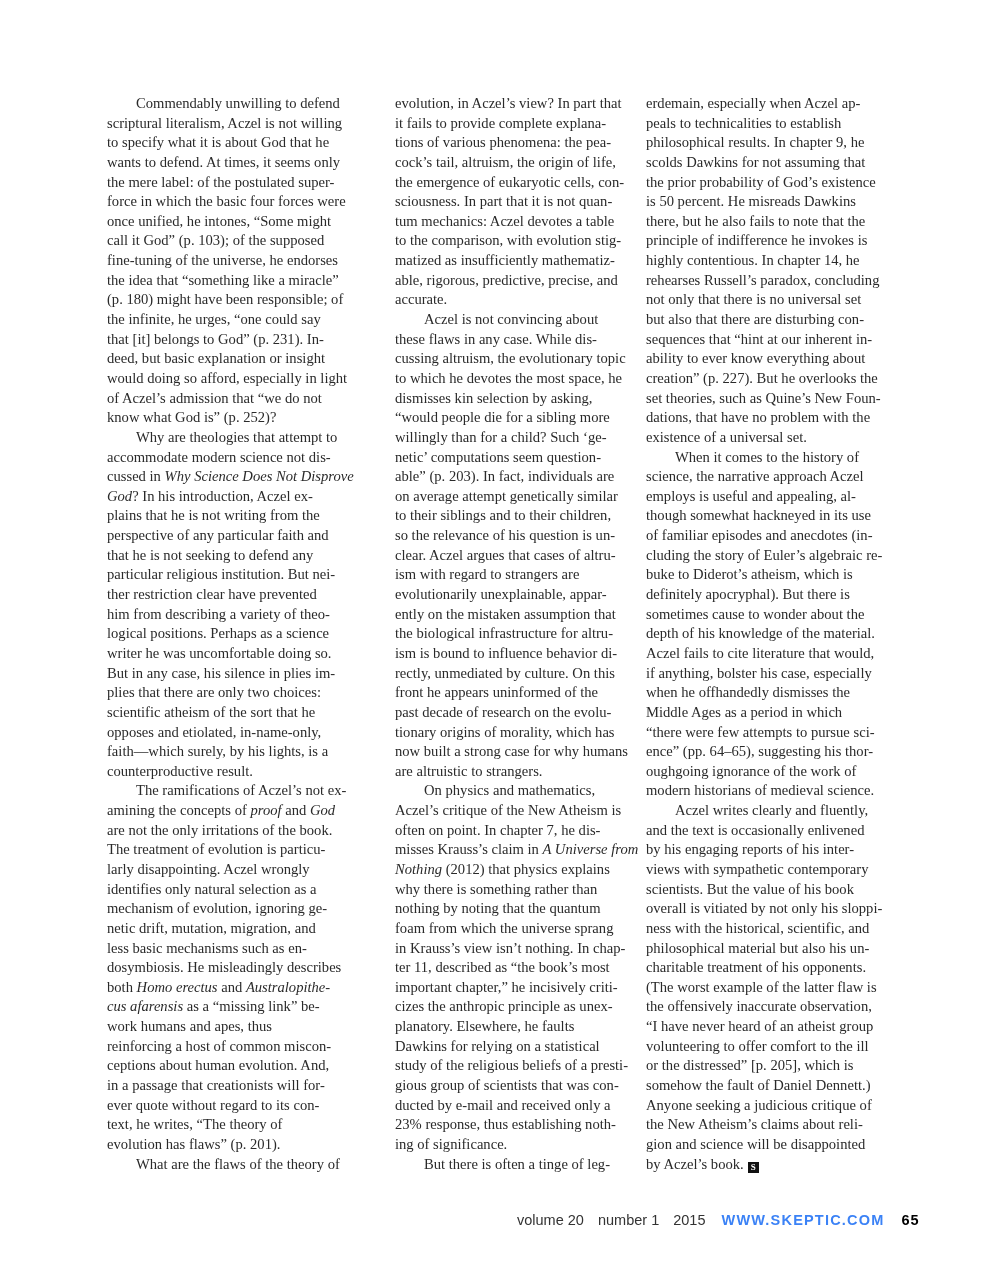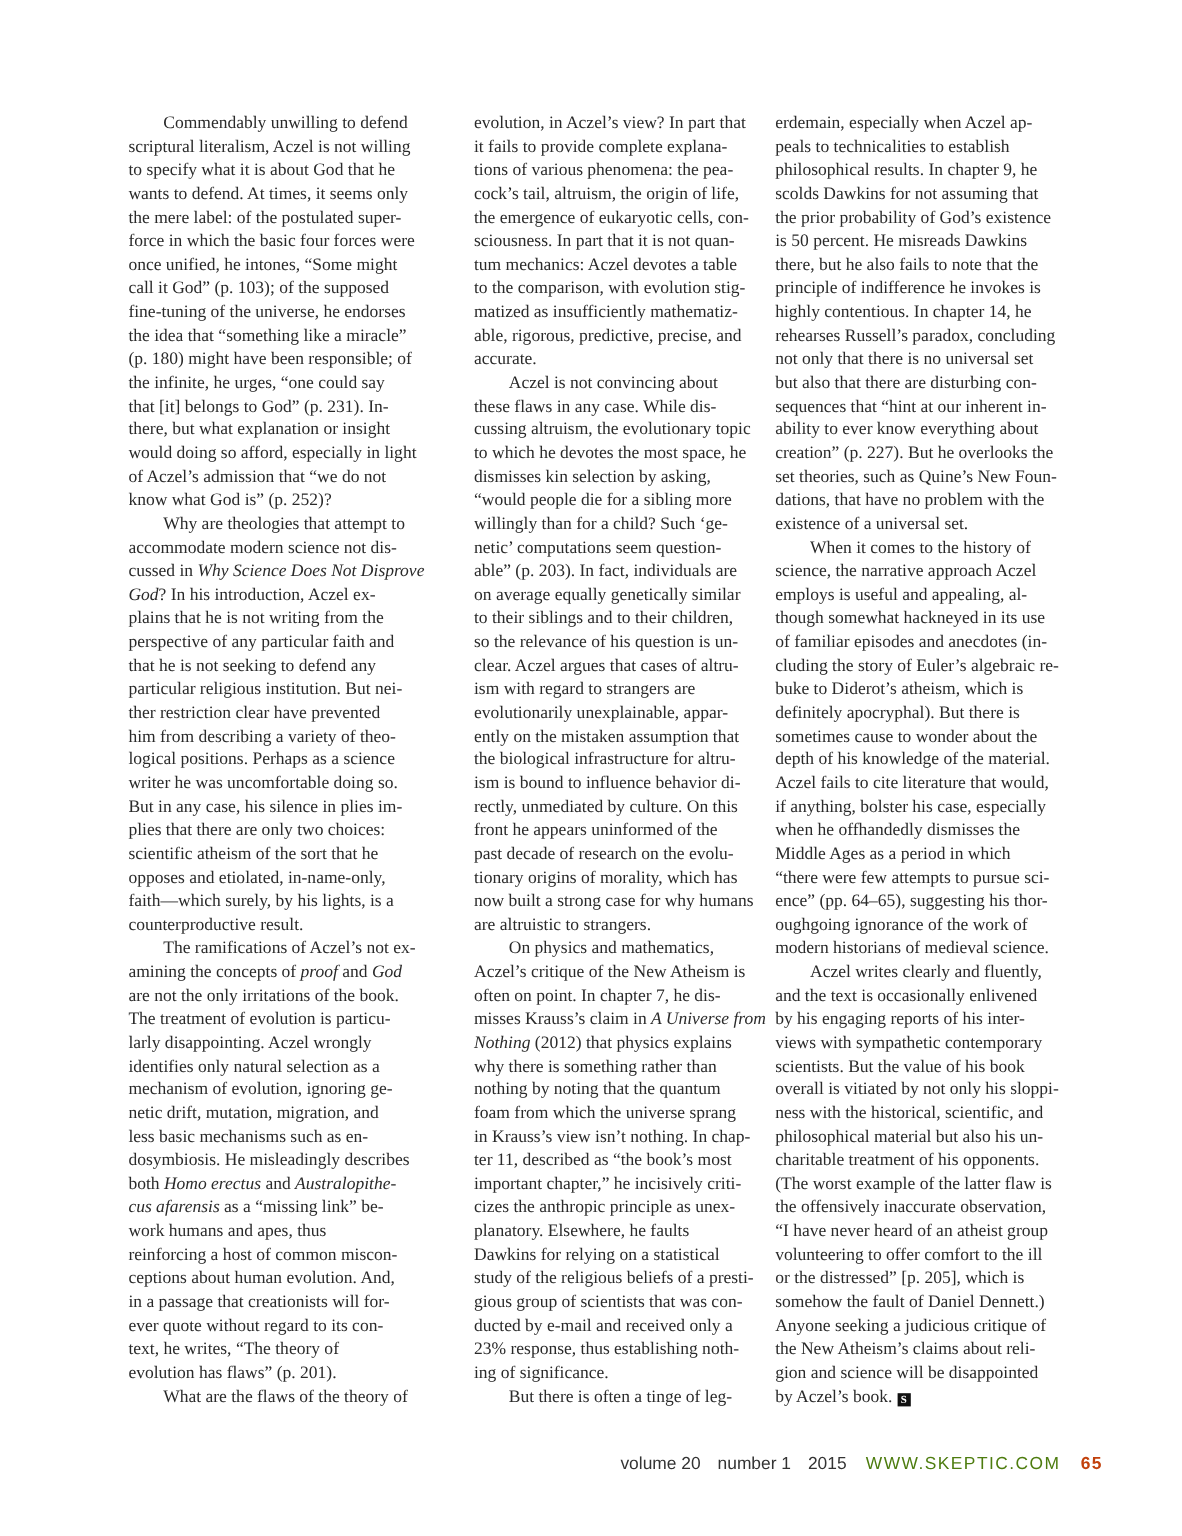--- a/index.html
+++ b/index.html
@@ -20,42 +20,42 @@
     display: inline-block; width: 11px; height: 11px; background: #111; color: #fff;
     font-family: "Liberation Serif", serif; font-weight: bold; font-size: 9px; line-height: 11px;
     text-align: center; vertical-align: -1px; margin-left: 4px;
   }
   .footer {
     position: absolute; left: 517px; top: 1212px; height: 18px;
     font-family: "Liberation Sans", "DejaVu Sans", sans-serif; font-size: 14.5px; color: #333;
     white-space: nowrap; display: flex; align-items: baseline;
   }
   .footer .meta span { margin-right: 10px; }
-  .footer .site { font-weight: normal; letter-spacing: 1.2px; color: #4d7c0f; margin-left: 6px; }
-  .footer .pgnum { font-weight: bold; color: #c2410c; margin-left: 17px; letter-spacing: 1px; }
+  .footer .site { font-weight: bold; letter-spacing: 1.2px; color: #3b82f6; margin-left: 6px; }
+  .footer .pgnum { font-weight: bold; color: #000000; margin-left: 17px; letter-spacing: 1px; }
 </style>
 </head>
 <body>
 
 <div class="page">
   <div class="col col-1">
       <span class="line indent"><span>Commendably unwilling to defend</span></span>
       <span class="line"><span>scriptural literalism, Aczel is not willing</span></span>
       <span class="line"><span>to specify what it is about God that he</span></span>
       <span class="line"><span>wants to defend. At times, it seems only</span></span>
       <span class="line"><span>the mere label: of the postulated super-</span></span>
       <span class="line"><span>force in which the basic four forces were</span></span>
       <span class="line"><span>once unified, he intones, “Some might</span></span>
       <span class="line"><span>call it God” (p. 103); of the supposed</span></span>
       <span class="line"><span>fine-tuning of the universe, he endorses</span></span>
       <span class="line"><span>the idea that “something like a miracle”</span></span>
       <span class="line"><span>(p. 180) might have been responsible; of</span></span>
       <span class="line"><span>the infinite, he urges, “one could say</span></span>
       <span class="line"><span>that [it] belongs to God” (p. 231). In-</span></span>
-      <span class="line"><span>there, but what explanation or insight</span></span>
+      <span class="line"><span>deed, but basic explanation or insight</span></span>
       <span class="line"><span>would doing so afford, especially in light</span></span>
       <span class="line"><span>of Aczel’s admission that “we do not</span></span>
       <span class="line"><span>know what God is” (p. 252)?</span></span>
       <span class="line indent"><span>Why are theologies that attempt to</span></span>
       <span class="line"><span>accommodate modern science not dis-</span></span>
       <span class="line"><span>cussed in </span><i>Why Science Does Not Disprove</i></span>
       <span class="line"><i>God</i><span>? In his introduction, Aczel ex-</span></span>
       <span class="line"><span>plains that he is not writing from the</span></span>
       <span class="line"><span>perspective of any particular faith and</span></span>
       <span class="line"><span>that he is not seeking to defend any</span></span>
@@ -105,21 +105,21 @@
       <span class="line"><span>accurate.</span></span>
       <span class="line indent"><span>Aczel is not convincing about</span></span>
       <span class="line"><span>these flaws in any case. While dis-</span></span>
       <span class="line"><span>cussing altruism, the evolutionary topic</span></span>
       <span class="line"><span>to which he devotes the most space, he</span></span>
       <span class="line"><span>dismisses kin selection by asking,</span></span>
       <span class="line"><span>“would people die for a sibling more</span></span>
       <span class="line"><span>willingly than for a child? Such ‘ge-</span></span>
       <span class="line"><span>netic’ computations seem question-</span></span>
       <span class="line"><span>able” (p. 203). In fact, individuals are</span></span>
-      <span class="line"><span>on average equally genetically similar</span></span>
+      <span class="line"><span>on average attempt genetically similar</span></span>
       <span class="line"><span>to their siblings and to their children,</span></span>
       <span class="line"><span>so the relevance of his question is un-</span></span>
       <span class="line"><span>clear. Aczel argues that cases of altru-</span></span>
       <span class="line"><span>ism with regard to strangers are</span></span>
       <span class="line"><span>evolutionarily unexplainable, appar-</span></span>
       <span class="line"><span>ently on the mistaken assumption that</span></span>
       <span class="line"><span>the biological infrastructure for altru-</span></span>
       <span class="line"><span>ism is bound to influence behavior di-</span></span>
       <span class="line"><span>rectly, unmediated by culture. On this</span></span>
       <span class="line"><span>front he appears uninformed of the</span></span>

